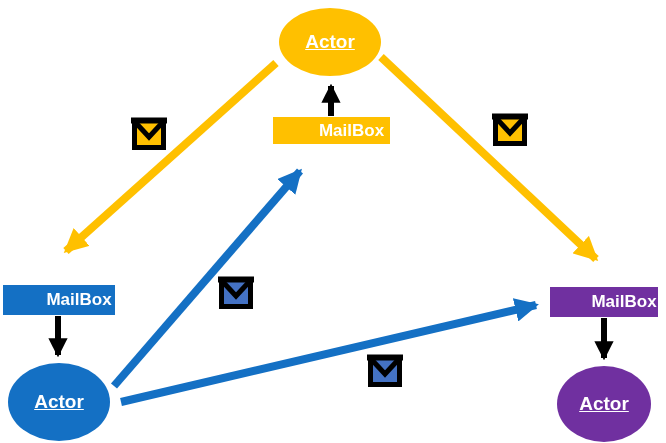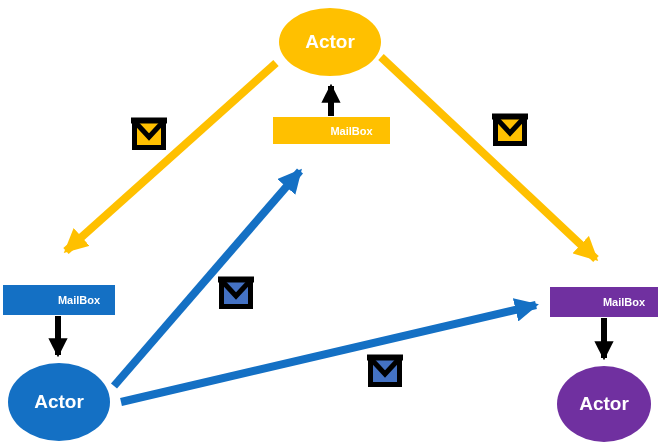--- a/index.html
+++ b/index.html
@@ -19,22 +19,22 @@
   .node {
     position: absolute;
     display: flex;
     align-items: center;
     justify-content: center;
     color: #ffffff;
     font-weight: bold;
     box-sizing: border-box;
     text-align: center;
   }
-  .ellipse { border-radius: 50%; font-size: 19px; }
-  .rect    { font-size: 11px; padding-left: 40px; }
+  .ellipse { border-radius: 50%; font-size: 19px; text-decoration: underline; }
+  .rect    { font-size: 17px; padding-left: 40px; }
   .gold   { background: #FFC000; }
   .blue   { background: #1470C4; }
   .purple { background: #7030A0; }
 
   .actor-top     { left: 279px; top: 8px;   width: 102px; height: 68px; }
   .mailbox-top   { left: 273px; top: 117px; width: 117px; height: 27px; }
   .mailbox-left  { left: 3px;   top: 285px; width: 112px; height: 30px; }
   .actor-left    { left: 8px;   top: 363px; width: 102px; height: 78px; }
   .mailbox-right { left: 550px; top: 287px; width: 108px; height: 30px; }
   .actor-right   { left: 557px; top: 366px; width: 94px;  height: 76px; }

